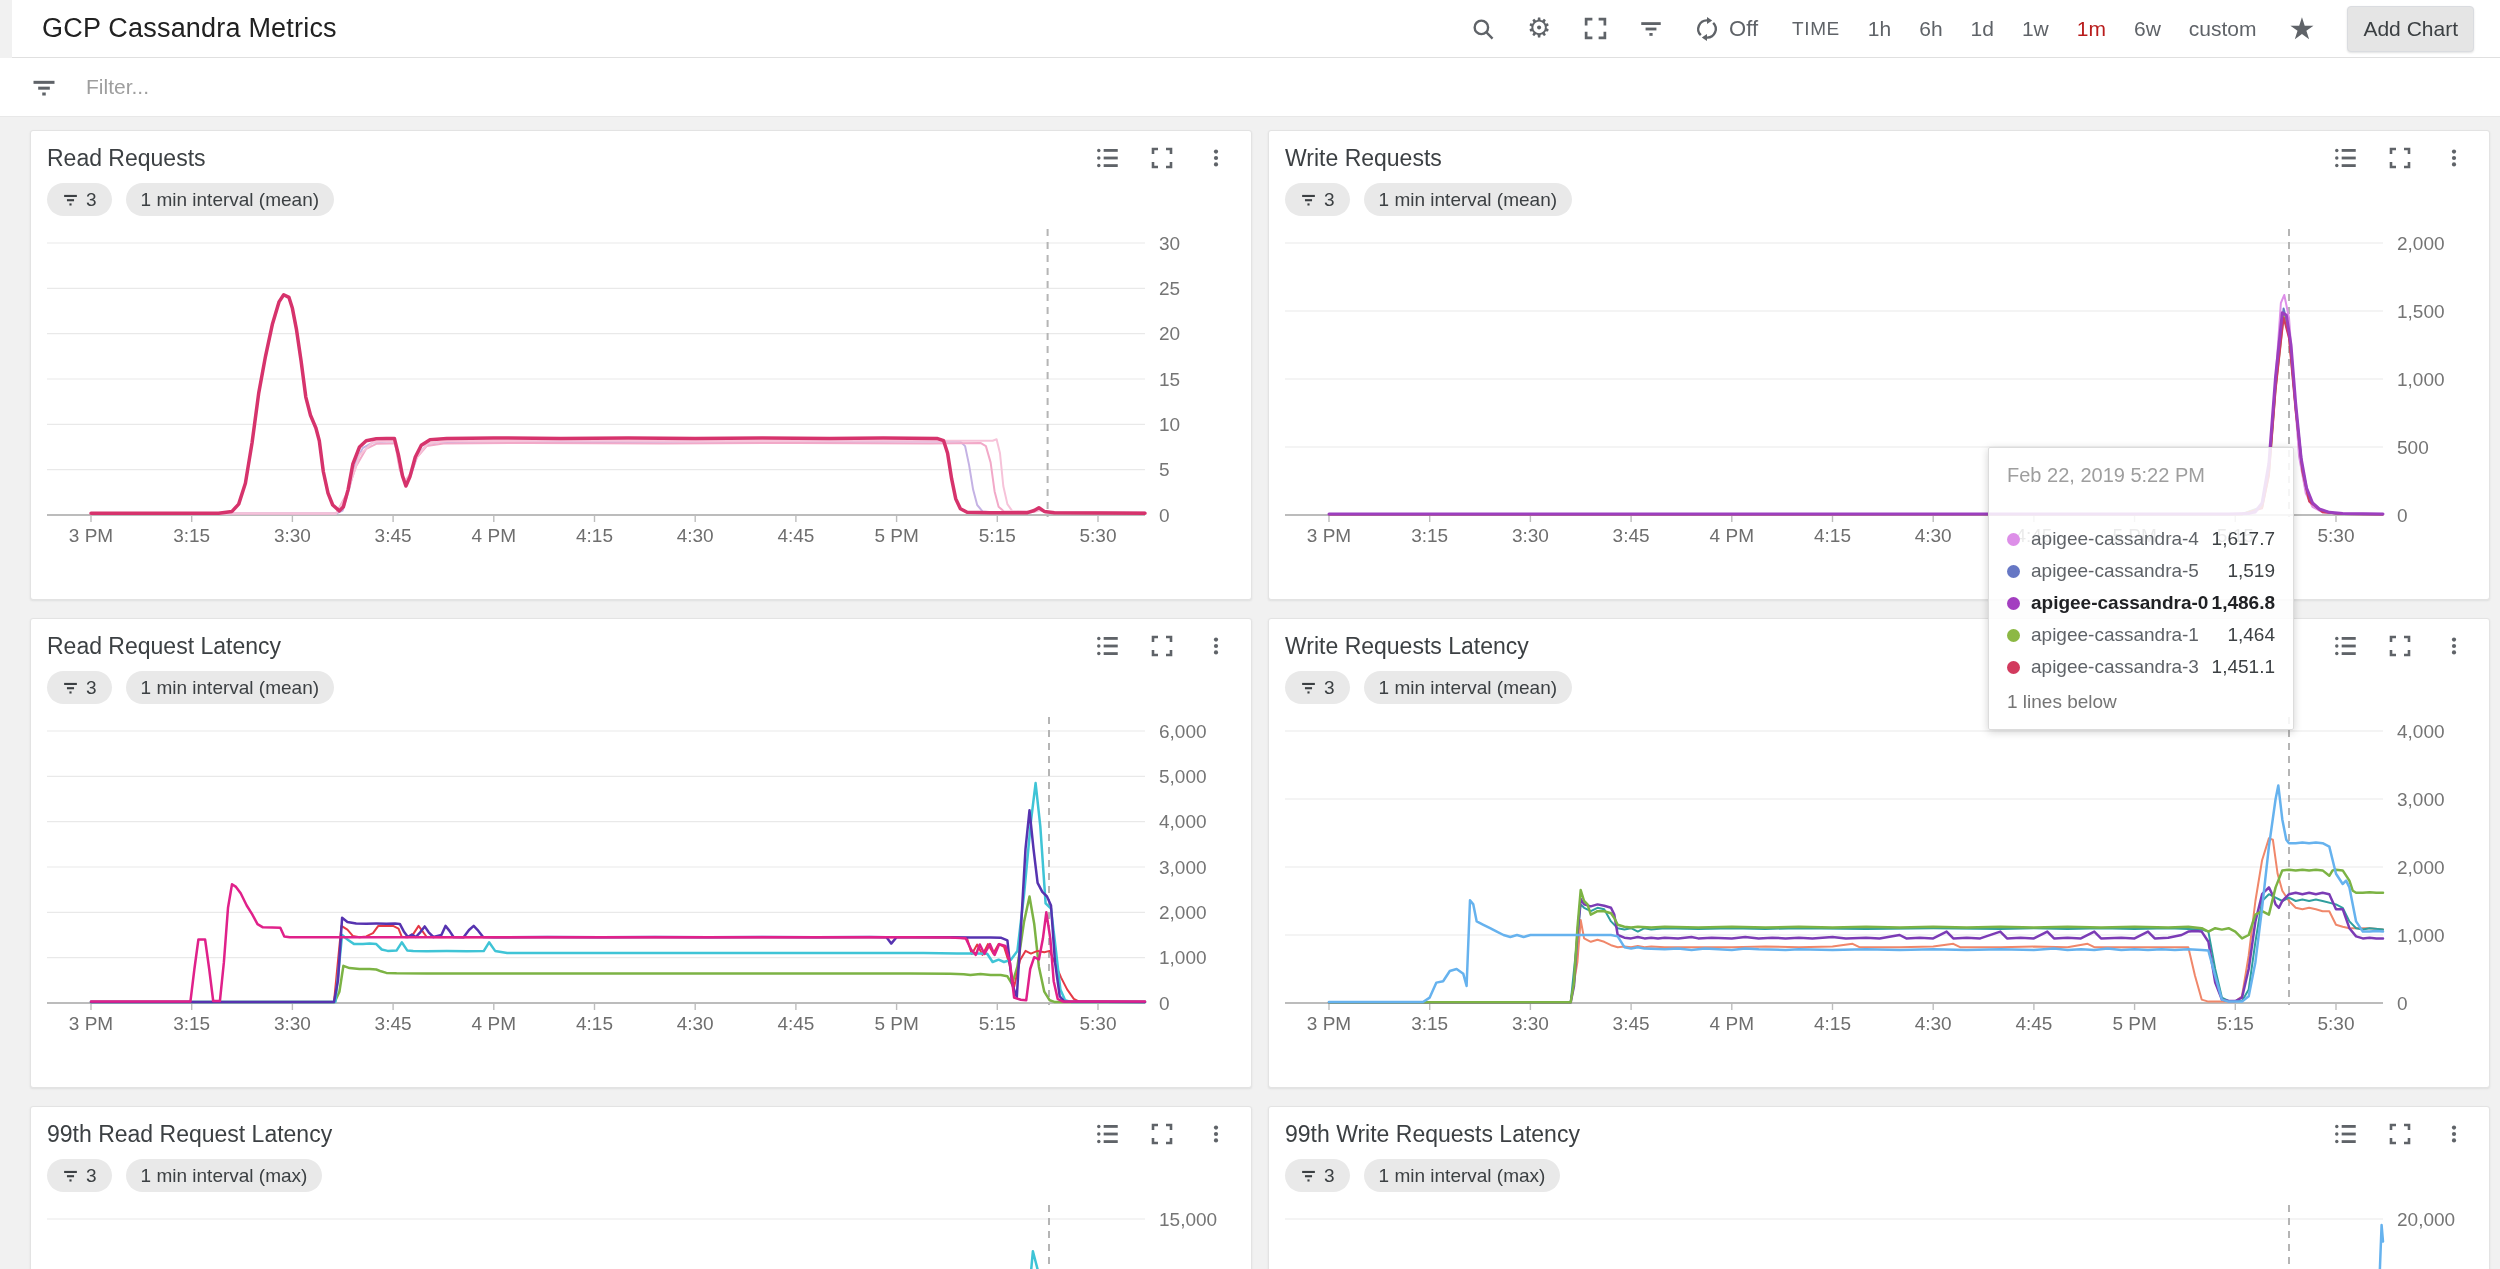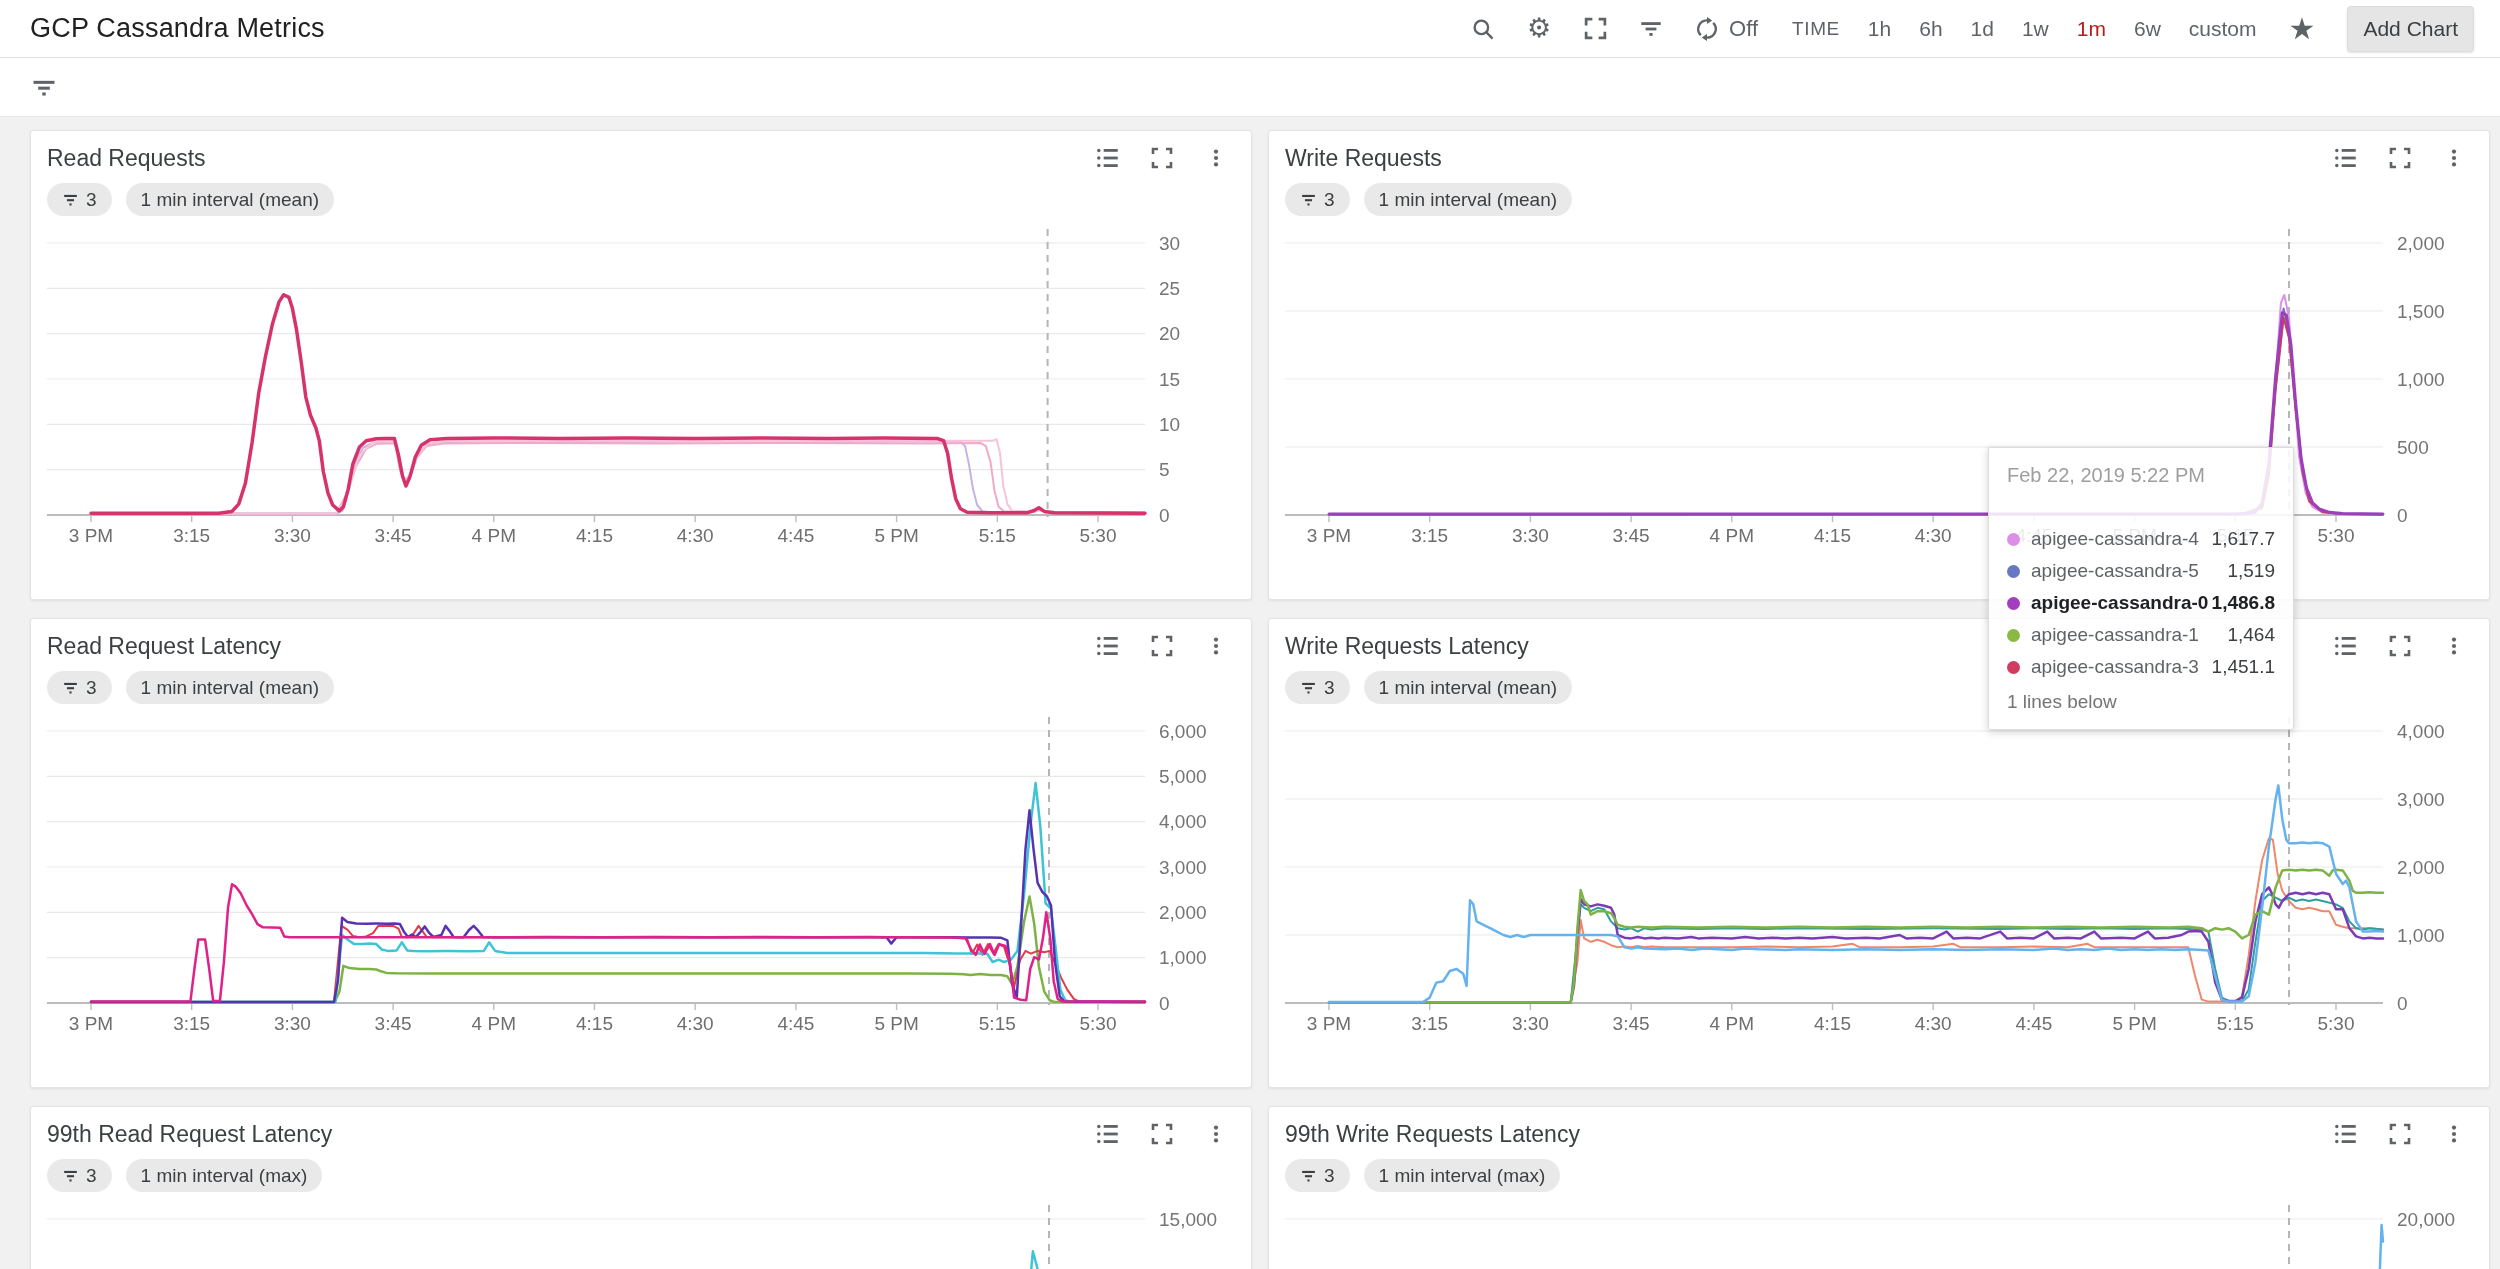--- a/index.html
+++ b/index.html
@@ -1,21 +1,21 @@
 <!DOCTYPE html>
 <html><head>
 <meta charset="utf-8">
 <style>
   * { margin:0; padding:0; box-sizing:border-box; }
   html,body { width:2500px; height:1269px; overflow:hidden; background:#f1f1f1;
     font-family:"Liberation Sans", sans-serif; }
 
   
   .topbar { height:58px; background:#fff; border-bottom:1px solid #e0e0e0;
-    display:flex; align-items:center; padding:0 26px 0 30px; position:relative; z-index:5; }
+    display:flex; align-items:center; padding:0 26px 0 30px; position:relative; z-index:5;margin-left:12px; }
   .topbar-title { font-size:27px; color:#212121; letter-spacing:.2px; }
   .topbar-right { margin-left:auto; display:flex; align-items:center; gap:28px; }
   .tb-icon { width:28px; height:28px; display:flex; align-items:center; justify-content:center;
     color:#5f6368; cursor:pointer; }
   .tb-icon svg { display:block; }
   .refresh-group { display:flex; align-items:center; gap:8px; color:#5f6368; }
   .refresh-label { font-size:22px; color:#5f6368; }
   .time-label { font-size:19px; color:#5f6368; letter-spacing:.6px; margin-left:6px; }
   .time-link { font-size:21px; color:#5f6368; cursor:pointer; }
   .time-link.active { color:#b91c1c; }
@@ -114,20 +114,21 @@
 </div>
 
 <div class="filterbar">
   <span class="tb-icon">
     <svg width="28" height="28" viewBox="0 0 24 24" stroke="#5f6368" stroke-width="2.6">
       <line x1="3" y1="8" x2="21" y2="8"></line>
         <line x1="7" y1="13" x2="17" y2="13"></line>
         <line x1="10.5" y1="18" x2="13.5" y2="18"></line>
     </svg>
   </span>
+  <input class="filter-input" value="" placeholder="Filter..." style="">
 </div>
 
 <div class="content">
 
   <div class="card">
     <div class="card-head">
       <div class="card-title">Read Requests</div>
       <div class="card-actions">
         <span class="tb-icon">
           <svg width="26" height="26" viewBox="0 0 24 24" stroke="#5f6368" stroke-width="2.6">

